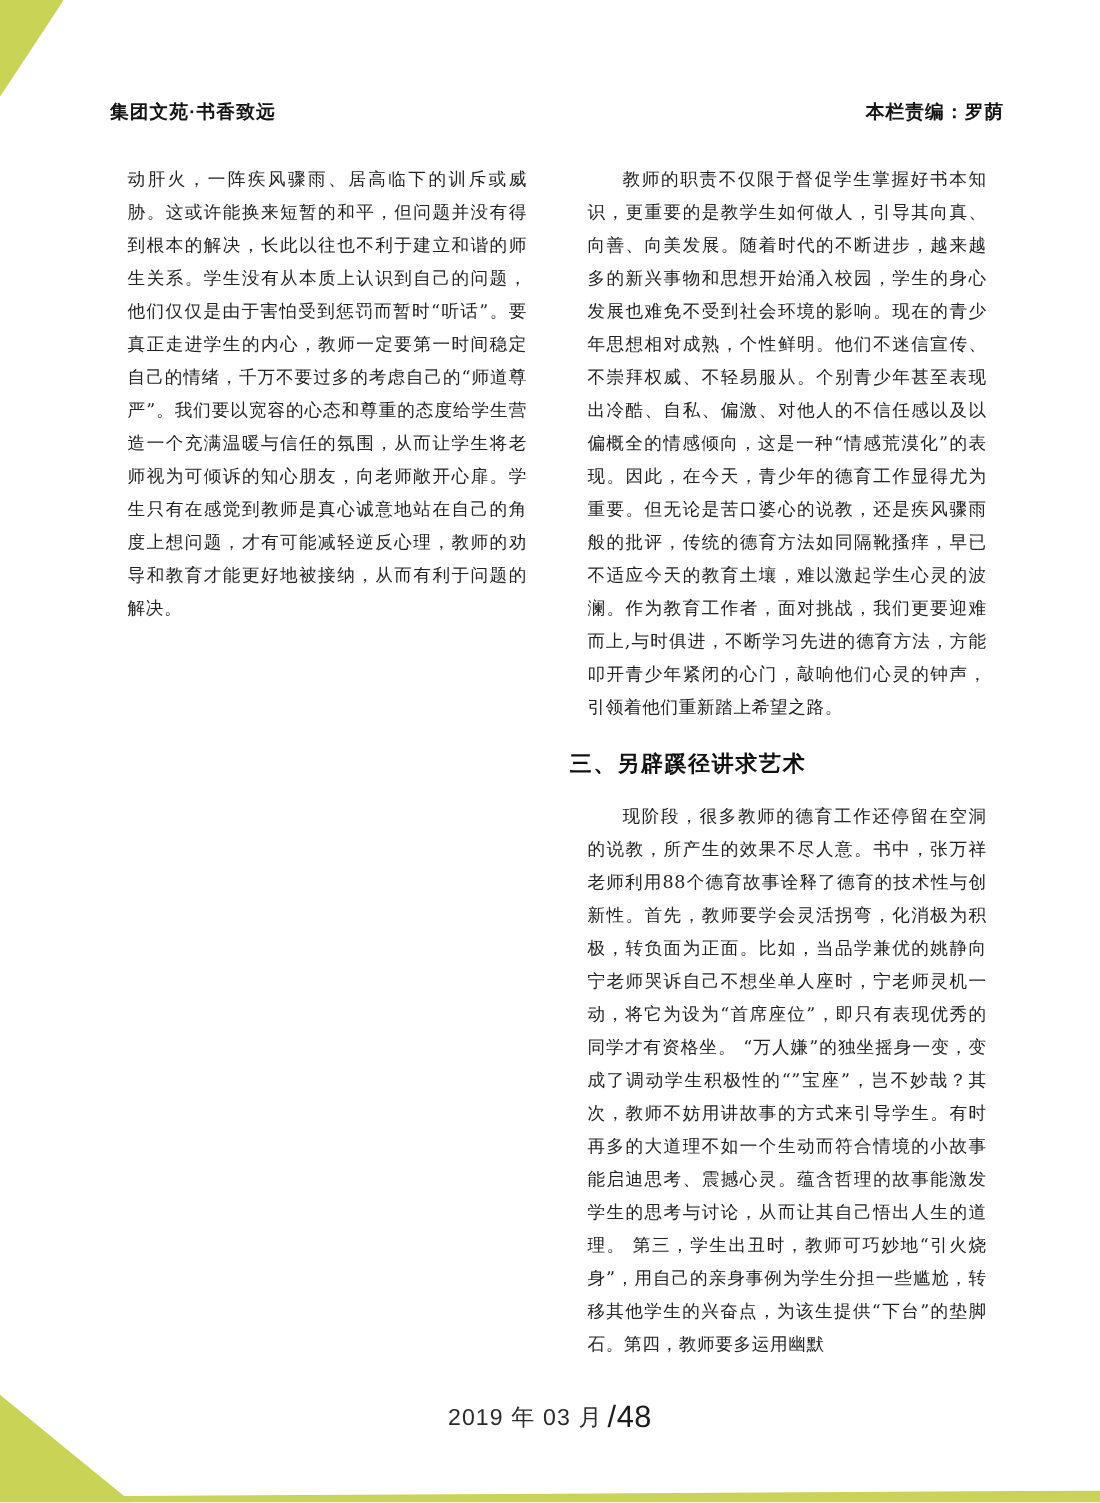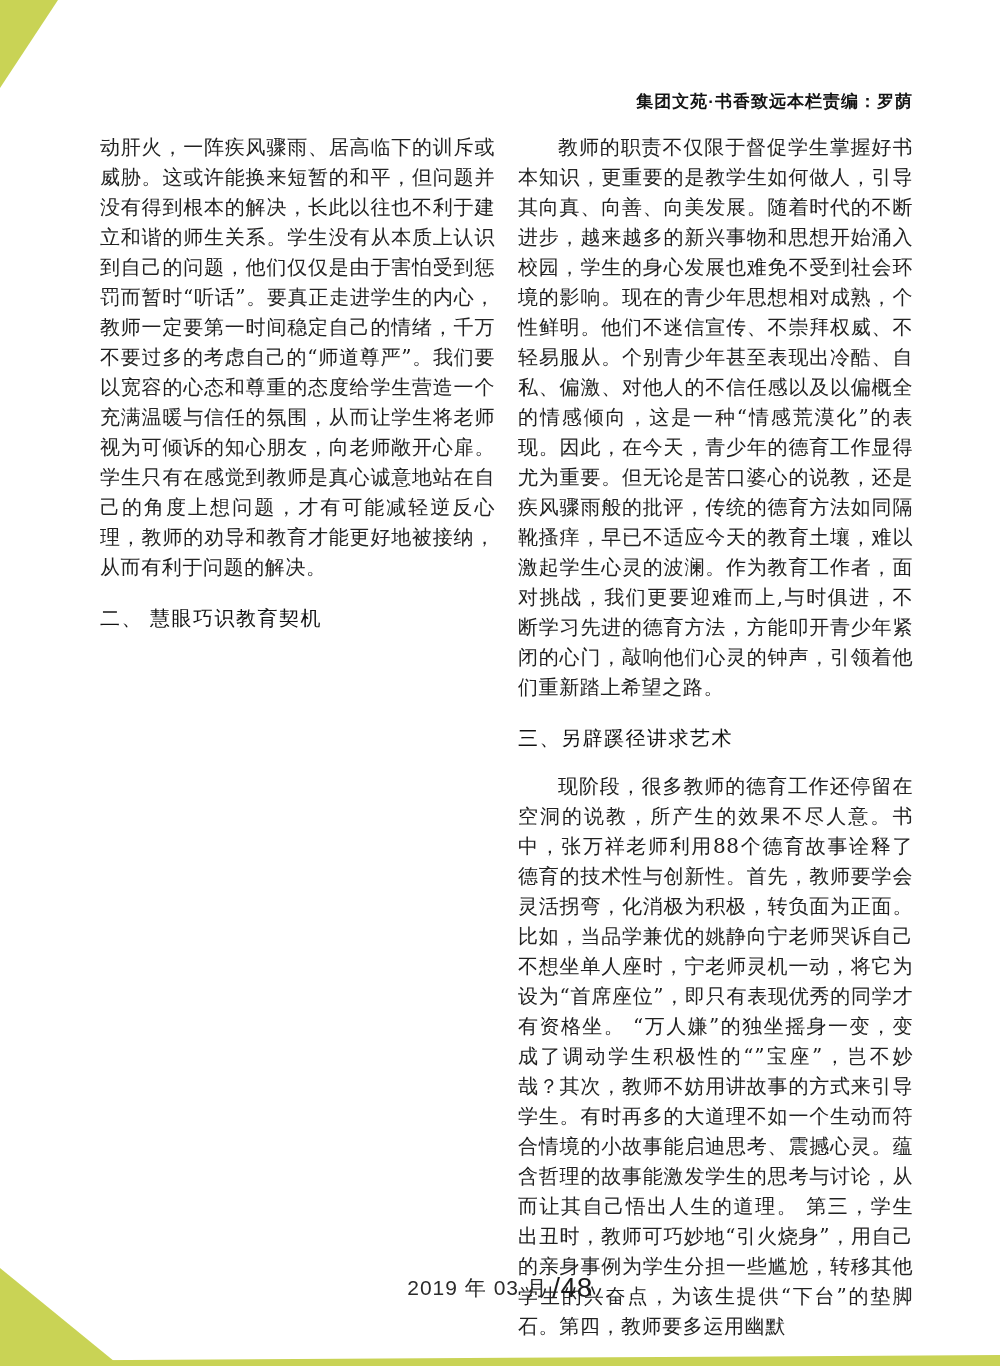--- a/index.html
+++ b/index.html
@@ -17,44 +17,44 @@
   .corner { position: absolute; background: var(--accent); }
   .corner-tl { top: 0; left: 0; width: 58px; height: 88px;
     clip-path: polygon(0 0, 100% 0, 0 100%); }
   .corner-bl { bottom: 0; left: 0; width: 120px; height: 98px;
     clip-path: polygon(0 0, 0 100%, 100% 100%); }
   .bottom-strip { bottom: 0; left: 0; width: 100%; height: 14px;
     clip-path: polygon(0 62%, 100% 22%, 100% 100%, 0 100%); }
 
   .page-header {
     position: absolute; top: 90px; left: 100px; right: 87px;
-    display: flex; justify-content: flex-end; align-items: baseline;
+    display: flex; justify-content: space-between; align-items: baseline;
     font-family: "Liberation Sans", "DejaVu Sans", sans-serif;
     font-weight: bold; font-size: 17px; letter-spacing: 1px; color: #141414;
   }
 
   .content {
     position: absolute; top: 132px; left: 100px; right: 87px;
     display: flex; gap: 23px;
   }
   .column { flex: 1 1 0; min-width: 0; }
 
   .body-p {
-    margin: 0;
-    font-size: 20px;
+    margin: 16px;
+    font-size: 16px;
     line-height: 30px;
     letter-spacing: 0.6px;
     text-align: justify;
     color: #222;
   }
   .body-p.indent { text-indent: 2em; }
 
   .section-heading {
     font-family: "Liberation Sans", "DejaVu Sans", sans-serif;
-    font-size: 20px; font-weight: normal; color: #111;
+    font-size: 20px; font-weight: bold; color: #111;
     letter-spacing: 1.5px;
     margin: 23px 0 19px 0;
   }
 
   .page-footer {
     position: absolute; bottom: 62px; left: 0; width: 100%;
     text-align: center;
     font-family: "Liberation Sans", "DejaVu Sans", sans-serif;
     color: #2a2a2a;
   }
@@ -70,21 +70,20 @@
 <div class="corner bottom-strip"></div>
 
 <div class="page-header">
   <span>集团文苑·书香致远</span>
   <span>本栏责编：罗荫</span>
 </div>
 
 <div class="content">
   <div class="column">
       <p class="body-p">动肝火，一阵疾风骤雨、居高临下的训斥或威胁。这或许能换来短暂的和平，但问题并没有得到根本的解决，长此以往也不利于建立和谐的师生关系。学生没有从本质上认识到自己的问题，他们仅仅是由于害怕受到惩罚而暂时“听话”。要真正走进学生的内心，教师一定要第一时间稳定自己的情绪，千万不要过多的考虑自己的“师道尊严”。我们要以宽容的心态和尊重的态度给学生营造一个充满温暖与信任的氛围，从而让学生将老师视为可倾诉的知心朋友，向老师敞开心扉。学生只有在感觉到教师是真心诚意地站在自己的角度上想问题，才有可能减轻逆反心理，教师的劝导和教育才能更好地被接纳，从而有利于问题的解决。</p>
-      <h3 class="section-heading">二、 慧眼巧识教育契机</h3>
     </div>
   <div class="column">
       <p class="body-p indent">教师的职责不仅限于督促学生掌握好书本知识，更重要的是教学生如何做人，引导其向真、向善、向美发展。随着时代的不断进步，越来越多的新兴事物和思想开始涌入校园，学生的身心发展也难免不受到社会环境的影响。现在的青少年思想相对成熟，个性鲜明。他们不迷信宣传、不崇拜权威、不轻易服从。个别青少年甚至表现出冷酷、自私、偏激、对他人的不信任感以及以偏概全的情感倾向，这是一种“情感荒漠化”的表现。因此，在今天，青少年的德育工作显得尤为重要。但无论是苦口婆心的说教，还是疾风骤雨般的批评，传统的德育方法如同隔靴搔痒，早已不适应今天的教育土壤，难以激起学生心灵的波澜。作为教育工作者，面对挑战，我们更要迎难而上,与时俱进，不断学习先进的德育方法，方能叩开青少年紧闭的心门，敲响他们心灵的钟声，引领着他们重新踏上希望之路。</p>
       <h3 class="section-heading">三、另辟蹊径讲求艺术</h3>
       <p class="body-p indent">现阶段，很多教师的德育工作还停留在空洞的说教，所产生的效果不尽人意。书中，张万祥老师利用88个德育故事诠释了德育的技术性与创新性。首先，教师要学会灵活拐弯，化消极为积极，转负面为正面。比如，当品学兼优的姚静向宁老师哭诉自己不想坐单人座时，宁老师灵机一动，将它为设为“首席座位”，即只有表现优秀的同学才有资格坐。 “万人嫌”的独坐摇身一变，变成了调动学生积极性的“”宝座”，岂不妙哉？其次，教师不妨用讲故事的方式来引导学生。有时再多的大道理不如一个生动而符合情境的小故事能启迪思考、震撼心灵。蕴含哲理的故事能激发学生的思考与讨论，从而让其自己悟出人生的道理。 第三，学生出丑时，教师可巧妙地“引火烧身”，用自己的亲身事例为学生分担一些尴尬，转移其他学生的兴奋点，为该生提供“下台”的垫脚石。第四，教师要多运用幽默</p>
     </div>
 </div>
 
 <div class="page-footer">
   <span class="footer-date">2019 年 03 月</span>

